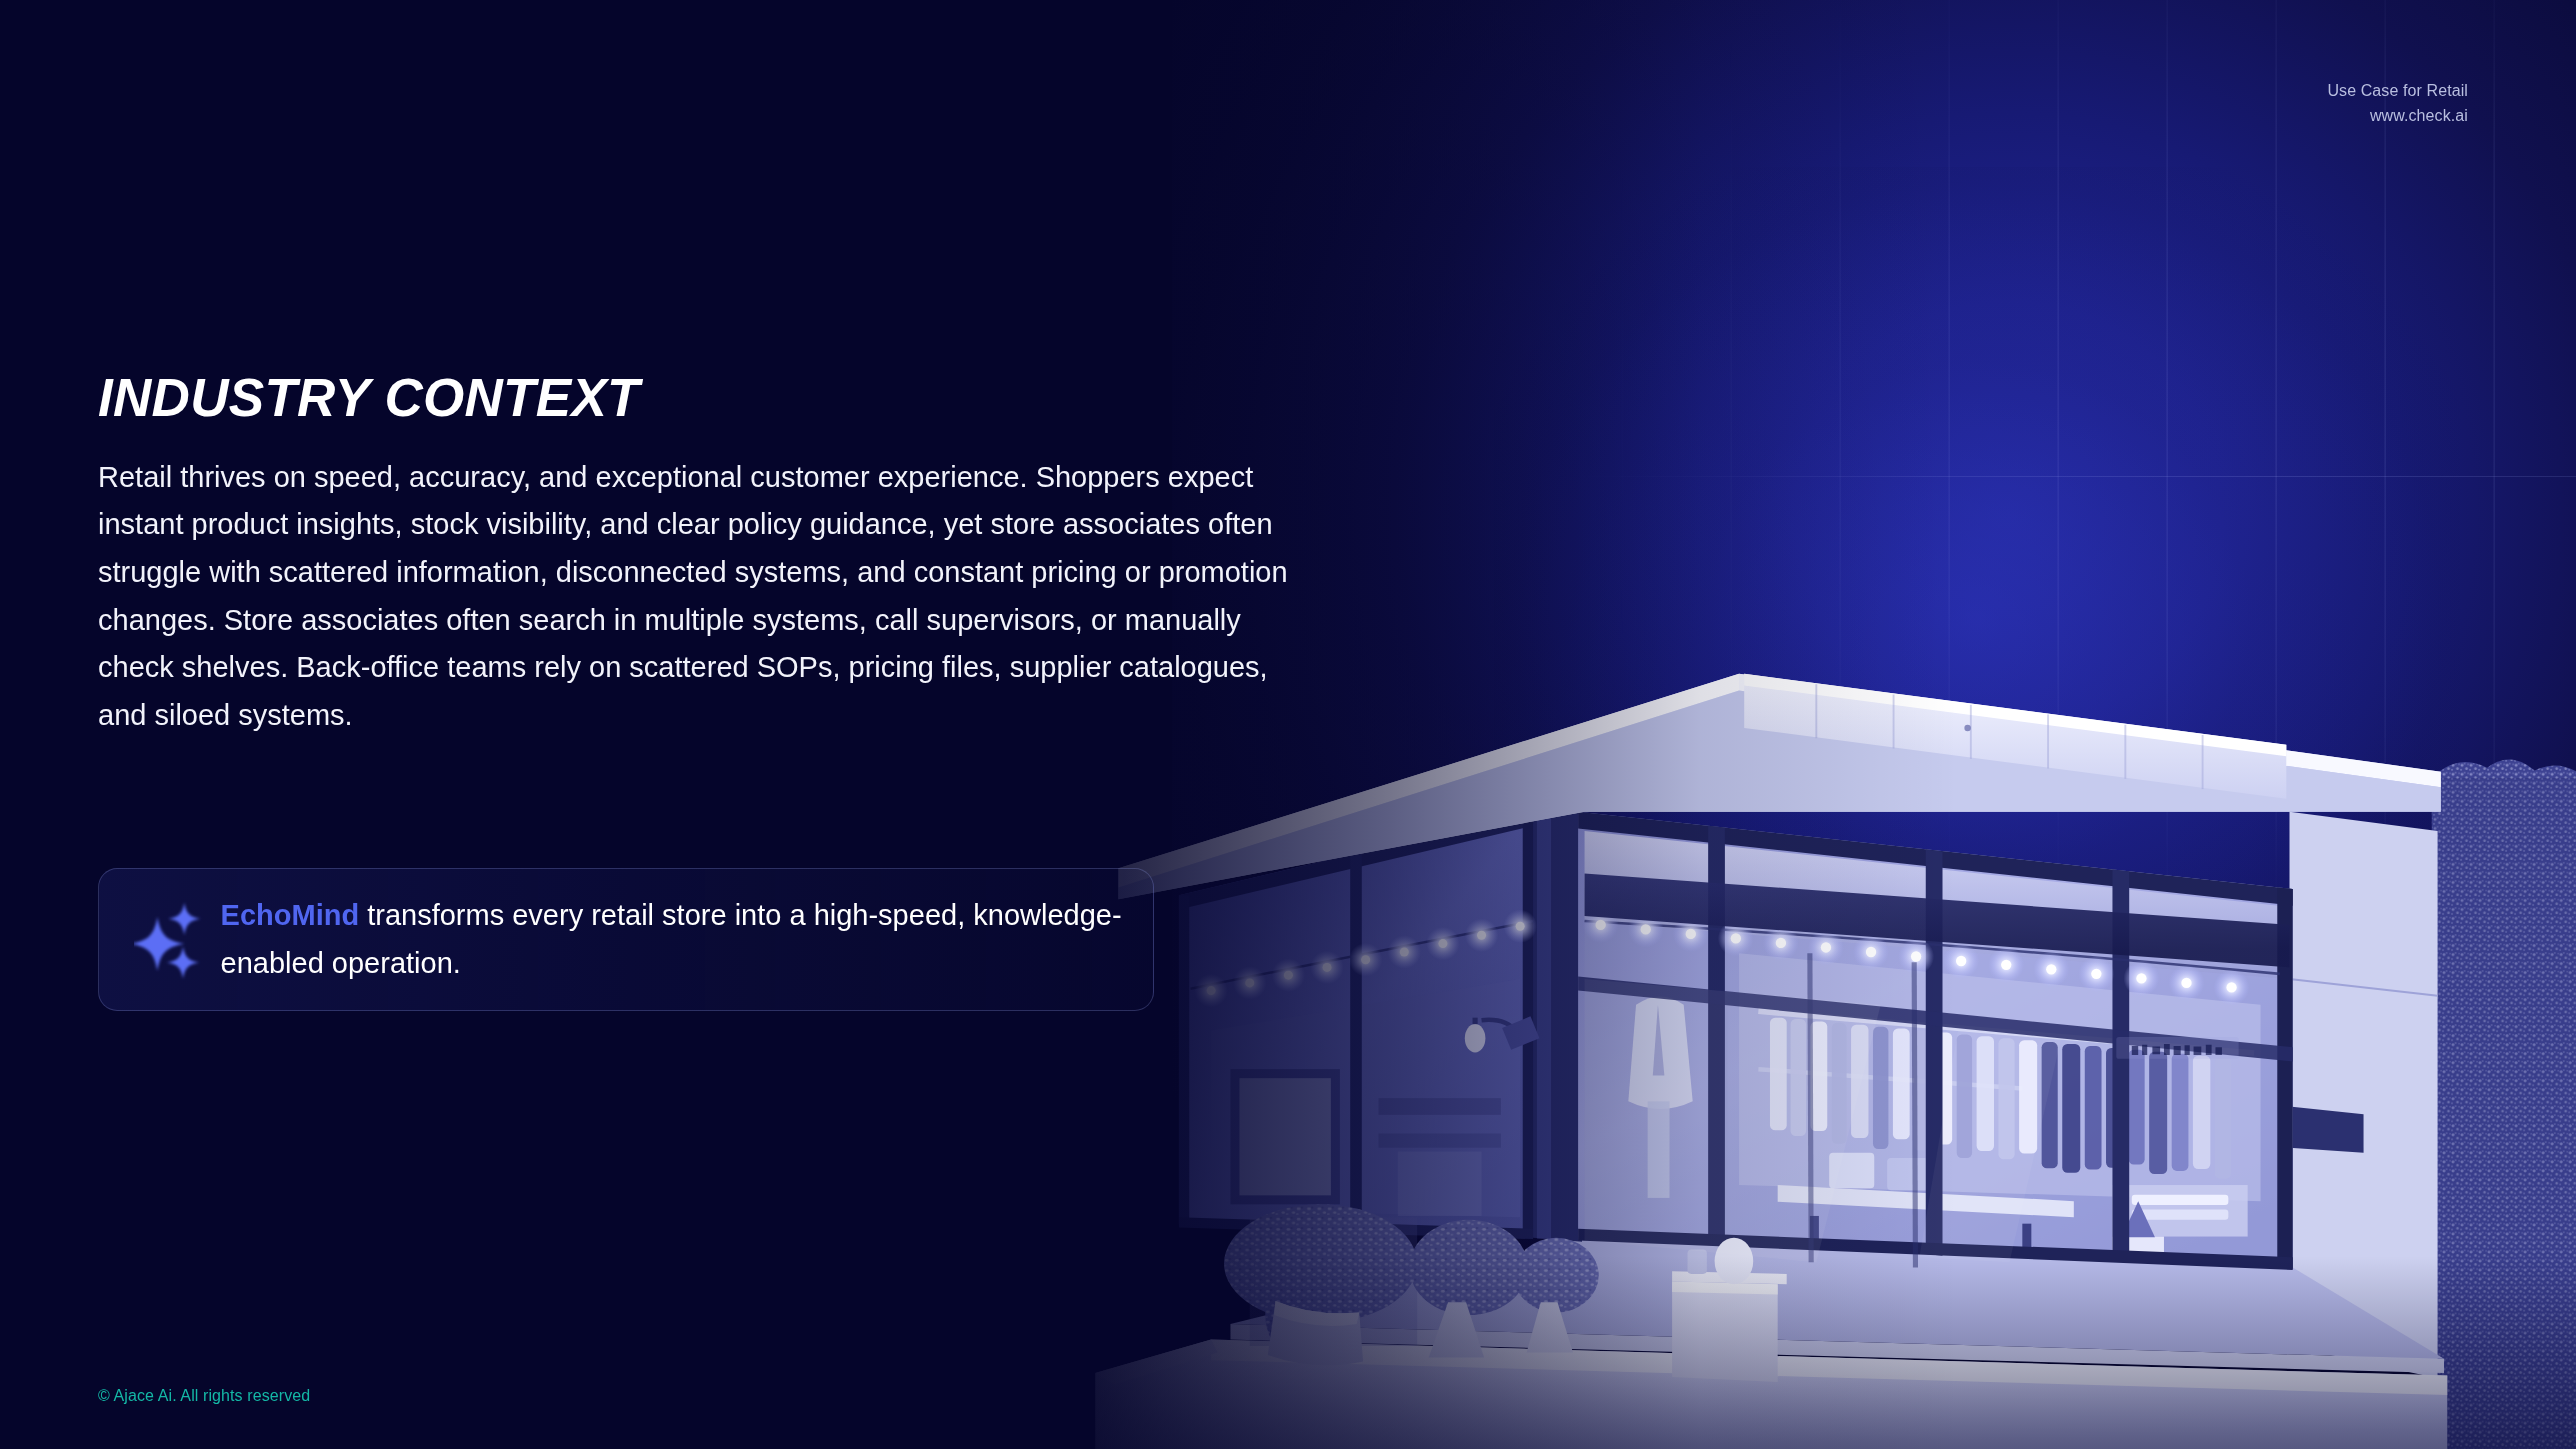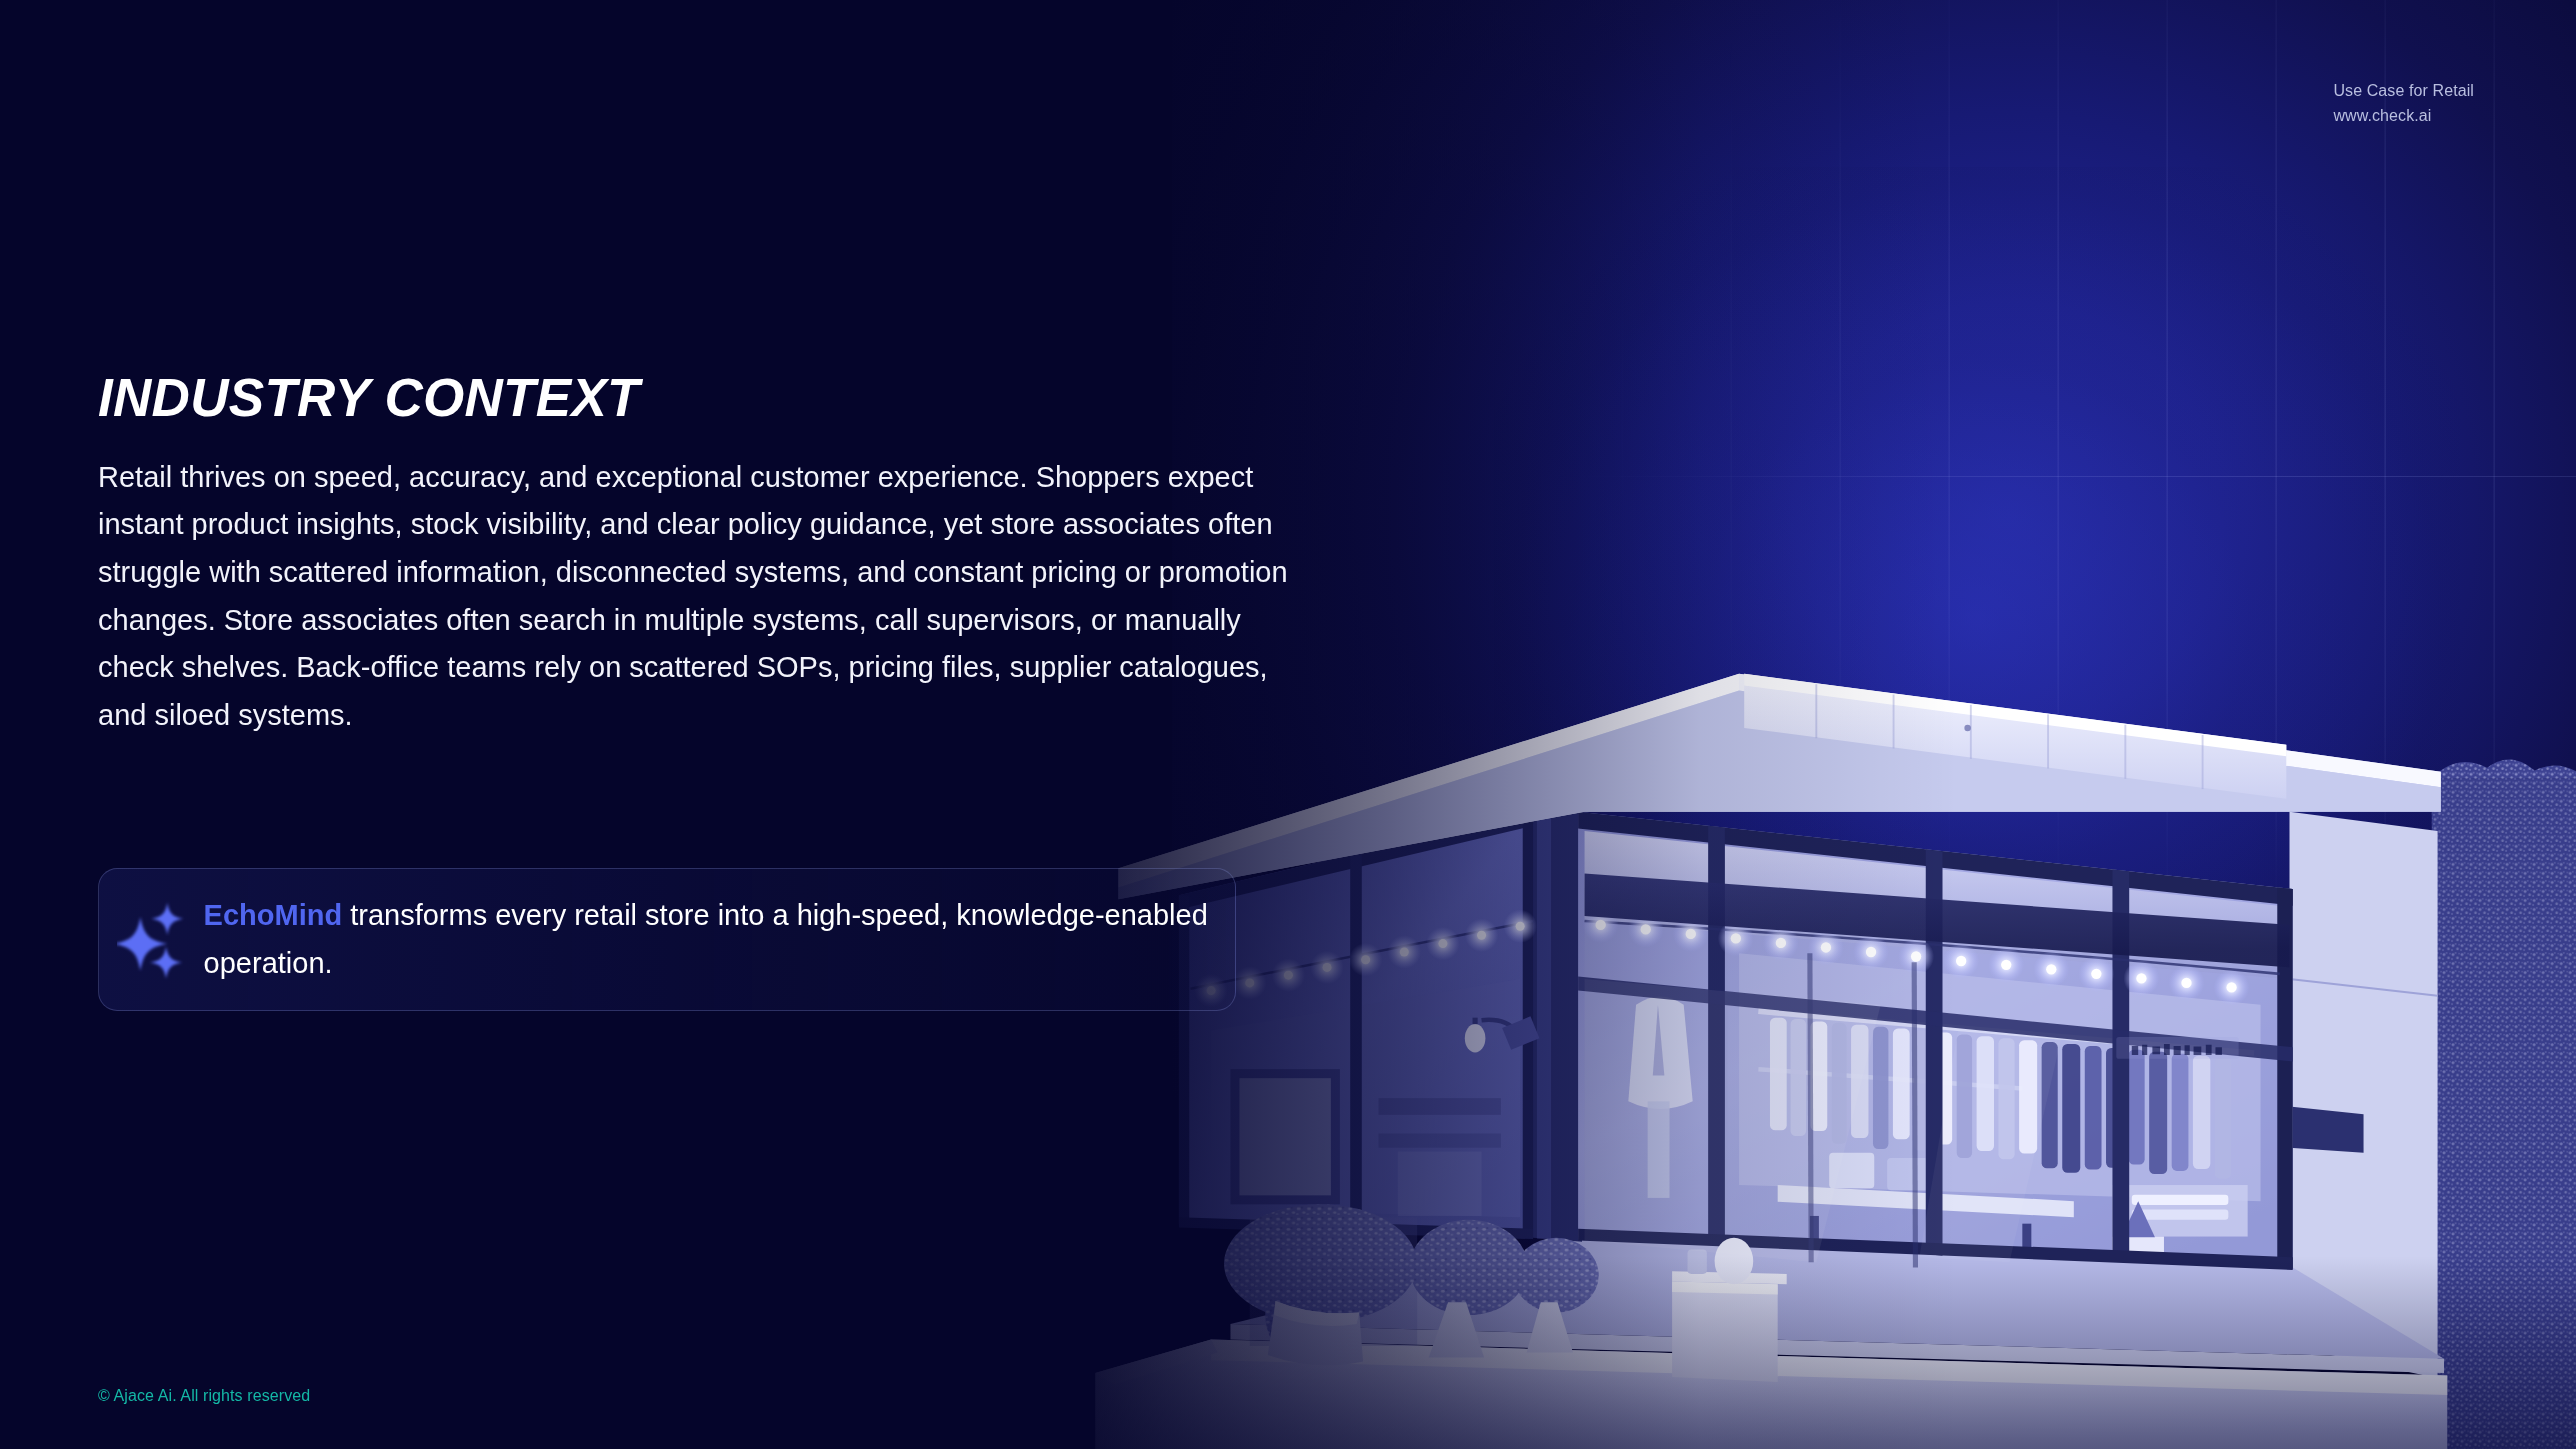--- a/index.html
+++ b/index.html
@@ -70,21 +70,22 @@
     position: absolute;
     left: 1018px; top: 618px;
     width: 1558px; height: 831px;
     pointer-events: none;
   }
   .storefront svg { display: block; width: 100%; height: 100%; }
 
   
   .header-meta {
     position: absolute;
-    right: 102px; top: 79px;
+    right: 108px; top: 79px;
+    text-align: right;
     line-height: 1.55;
   }
   .header-meta div {
     font-size: 16px;
     color: #b9bfe0;
     letter-spacing: 0.1px;
     white-space: nowrap;
   }
 
   
@@ -108,29 +109,29 @@
     color: #f2f3fb;
     margin: 0;
     font-weight: 400;
     max-width: 1211px;
   }
 
   
   .callout {
     position: absolute;
     left: 98px; top: 868px;
-    width: 1138px; height: 143px;
+    width: 1056px; height: 143px;
     border-radius: 19.3px;
     background: linear-gradient(to right,
        rgba(36,42,120,0.30) 0%, rgba(28,32,96,0.22) 50%, rgba(22,26,80,0.10) 100%);
     border: 1.3px solid rgba(150,162,235,0.26);
     box-sizing: border-box;
     display: flex;
     align-items: center;
-    padding-left: 18px;
+    padding-left: 35px;
   }
   .sparkle-icon {
     width: 75px; height: 82px;
     flex: 0 0 auto;
     margin-right: 11.6px;
   }
   .sparkle-icon svg { display:block; width:100%; height:100%; }
   .callout-text {
     font-size: 29px;
     line-height: 1.63;

